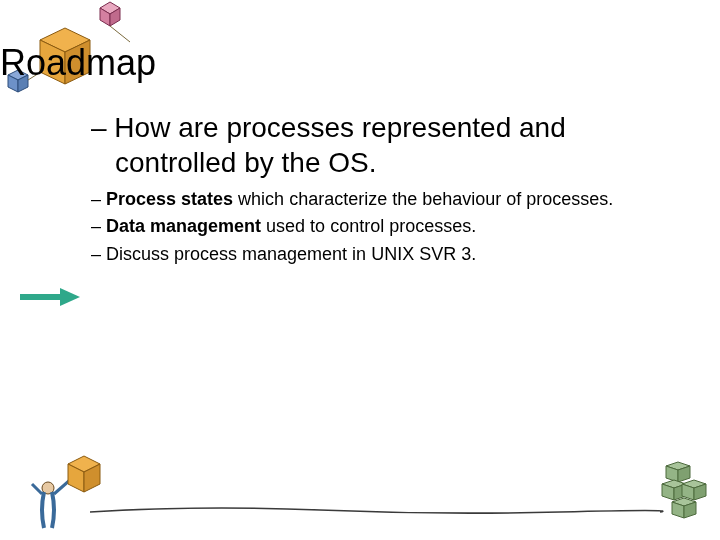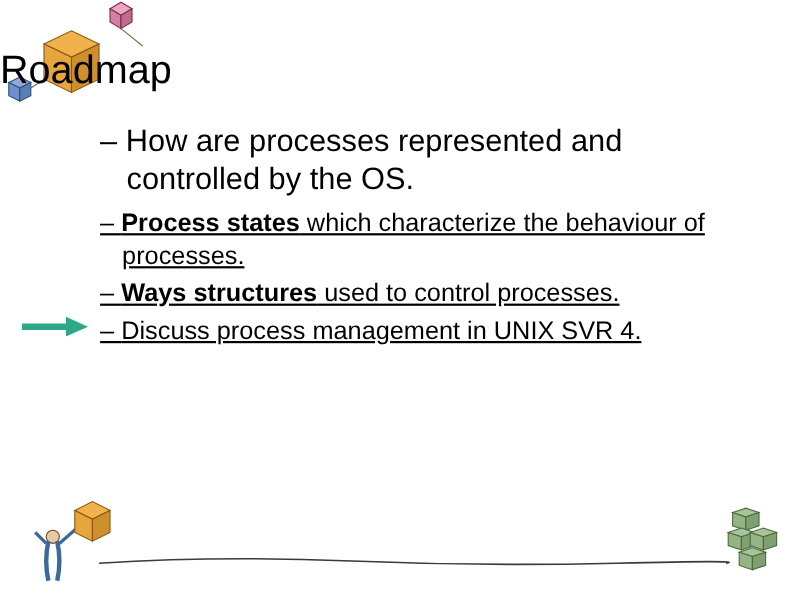--- a/index.html
+++ b/index.html
@@ -36,26 +36,25 @@
     margin-left: 11px;
   }
   .bullet {
     font-size: 28px;
     line-height: 1.25;
     margin-bottom: 8px;
     text-indent: -24px;
     padding-left: 24px;
   }
   .bullet.small {
-    font-size: 23px;
+    font-size: 18px;
     line-height: 1.3;
     margin-bottom: 4px;
     text-indent: -20px;
     padding-left: 20px;
-    text-decoration: underline;
   }
   .dash {
     display: inline;
   }
   .arrow-pointer {
     position: absolute;
     left: 20px;
     top: 288px;
   }
   .deco-top {
@@ -105,26 +104,26 @@
 
     <div class="bullet">
       <span class="dash">– </span><span>How are processes represented and controlled by the OS.</span>
     </div>
 
     <div class="bullet small">
       <span class="dash">– </span><span class="bold">Process states</span><span> which characterize the behaviour of processes.</span>
     </div>
 
     <div class="bullet small">
-      <span class="dash">– </span><span class="bold">Ways structures</span><span> used to control processes.</span>
+      <span class="dash">– </span><span class="bold">Data management</span><span> used to control processes.</span>
     </div>
 
 
     <div class="bullet small">
-      <span class="dash">– </span><span>Discuss process management in UNIX SVR 4.</span>
+      <span class="dash">– </span><span>Discuss process management in UNIX SVR 3.</span>
     </div>
 
   </div>
 
   <svg class="arrow-pointer" width="60" height="18" viewBox="0 0 60 18">
     <line x1="0" y1="9" x2="42" y2="9" stroke="#2fa88a" stroke-width="6"></line>
     <polygon points="40,0 60,9 40,18" fill="#2fa88a"></polygon>
   </svg>
 
   <svg class="deco-bottom" width="720" height="90" viewBox="0 0 720 90">

